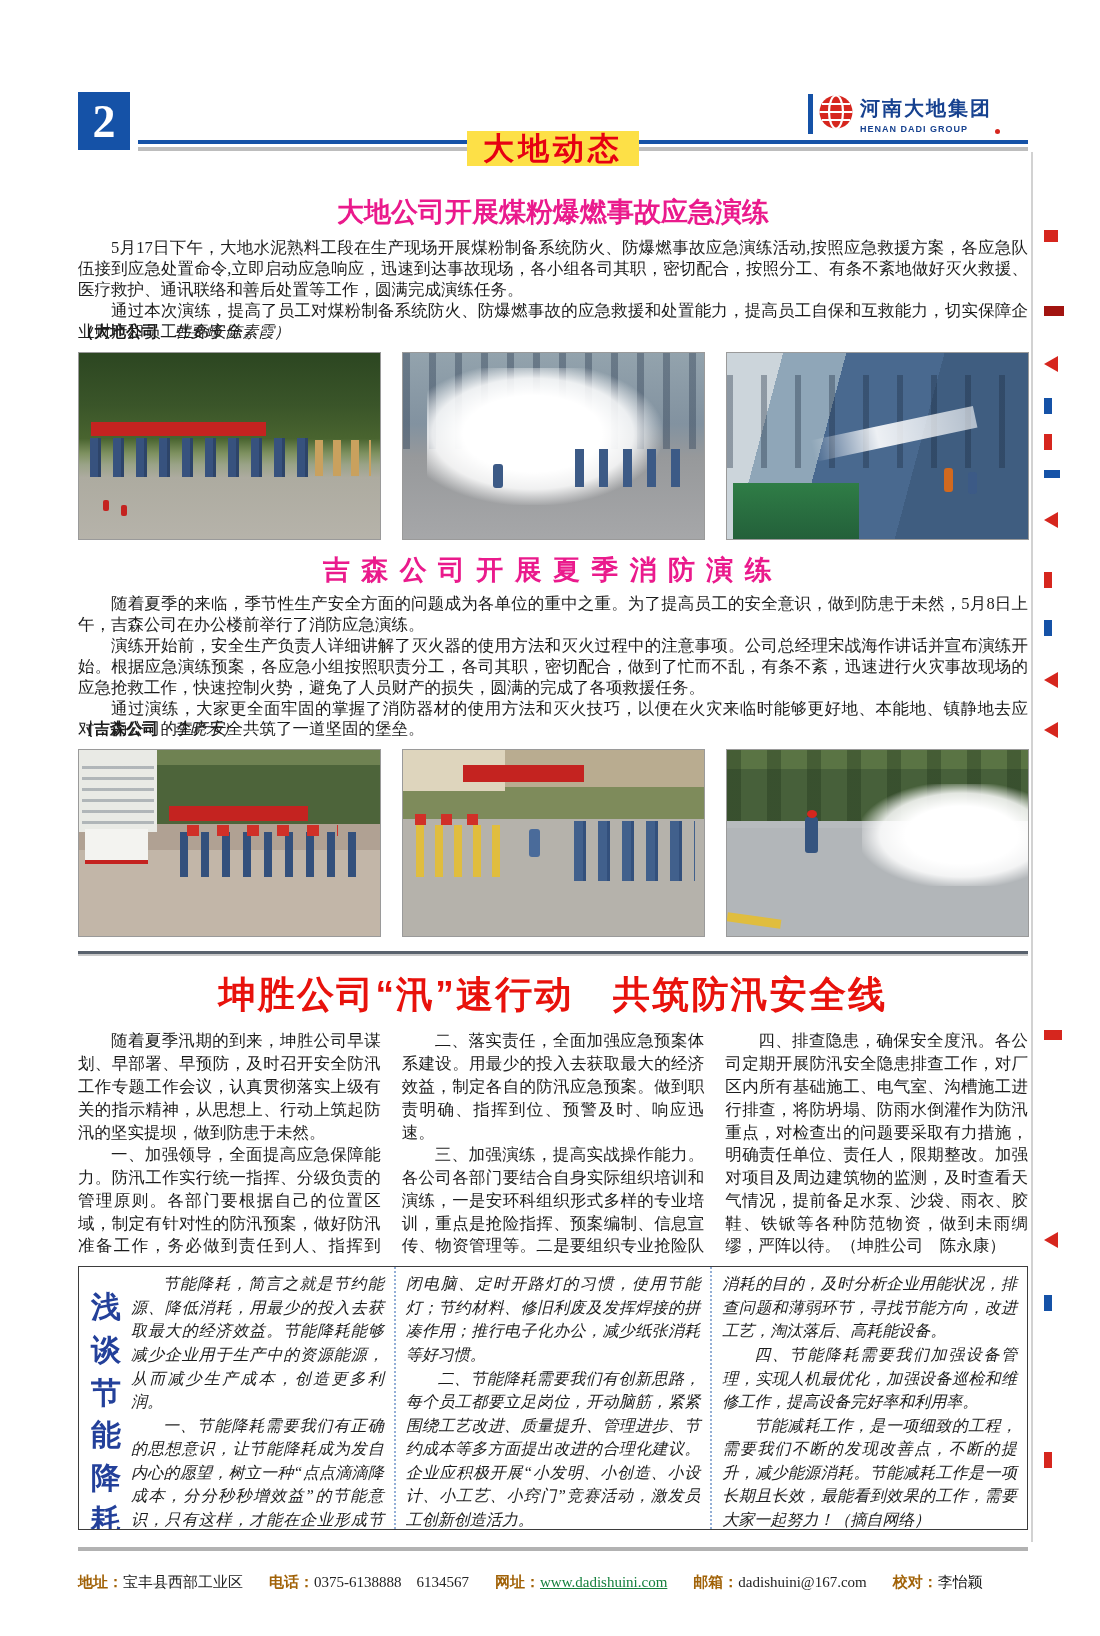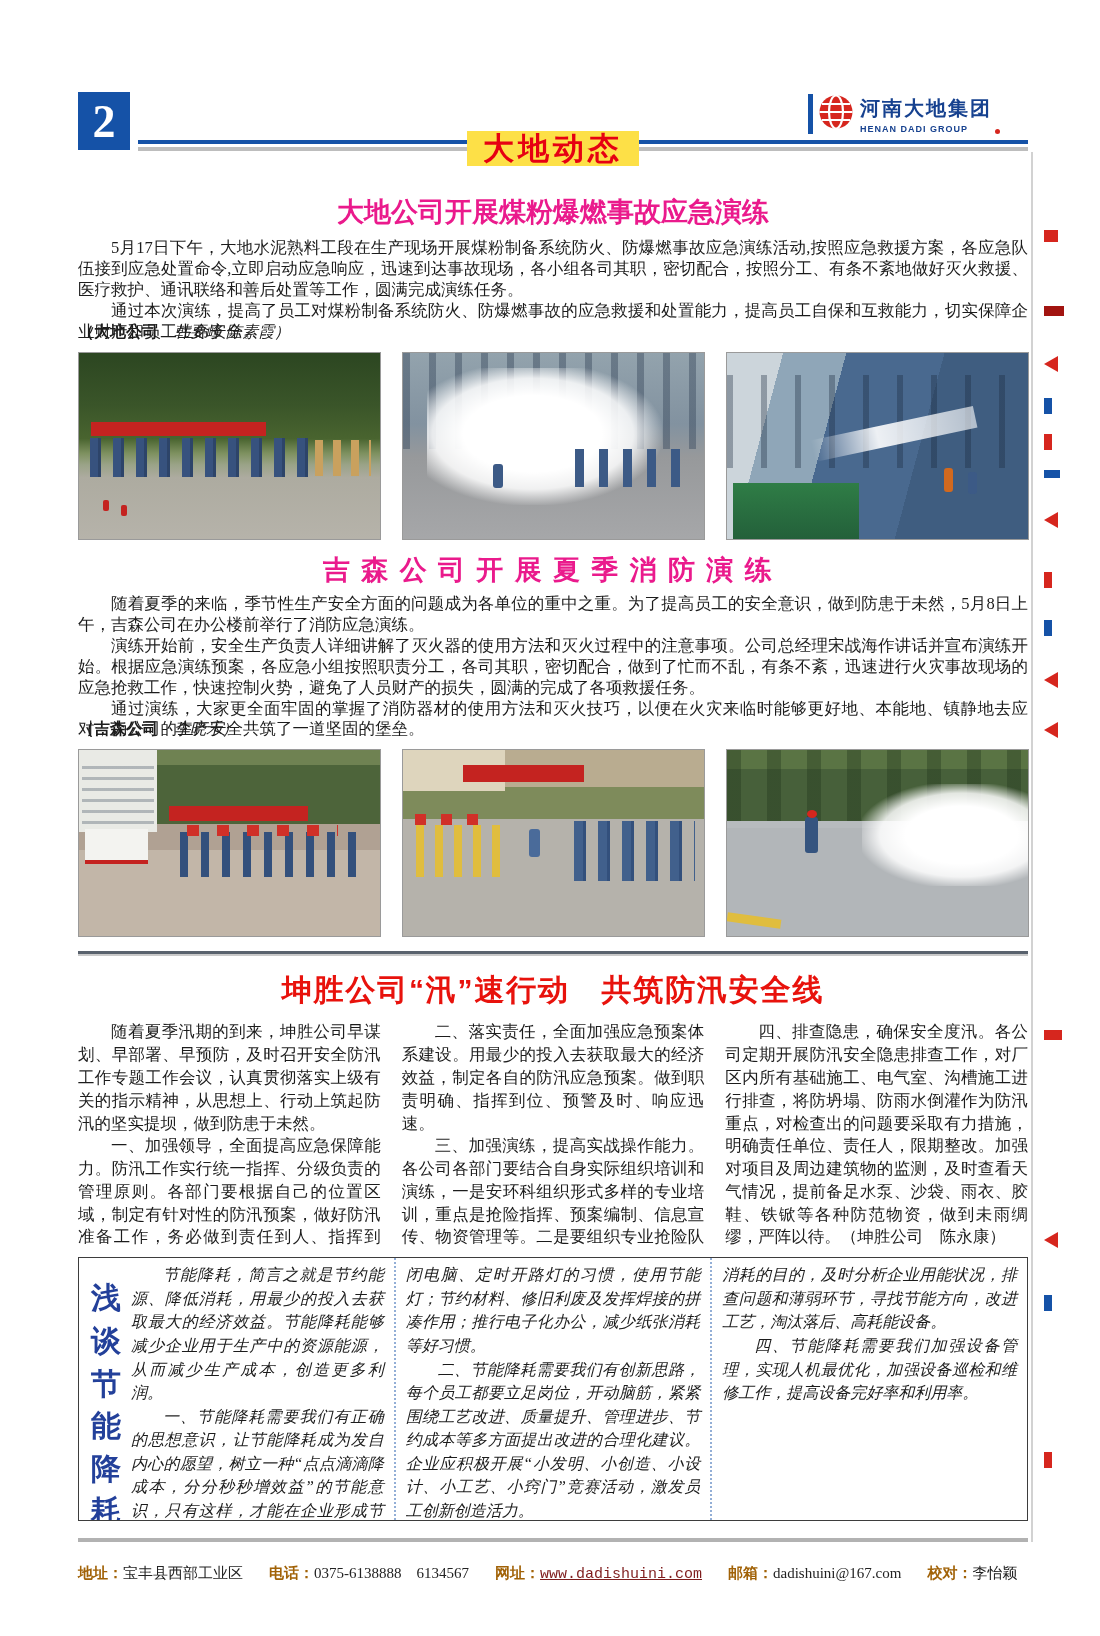--- a/index.html
+++ b/index.html
@@ -23,21 +23,21 @@
   .logo-txt{margin-left:6px;line-height:1.05;position:relative;}
   .logo-cn{font:bold 20px "Liberation Sans","DejaVu Sans",sans-serif;color:#16418f;letter-spacing:2px;}
   .logo-en{font:bold 9px "Liberation Sans","DejaVu Sans",sans-serif;color:#16418f;letter-spacing:1px;margin-top:2px;}
   .logo-dot{position:absolute;right:-8px;bottom:0;width:5px;height:5px;background:#d6261e;border-radius:50%;}
 
   
   .headline{width:100%;text-align:center;font-family:"Liberation Sans","DejaVu Sans",sans-serif;font-weight:bold;}
   .h-pink{color:#ea1a8c;}
   .h1a{font-size:27px;margin:26px 0 8px;}
   .h2a{font-size:27px;letter-spacing:0.42em;margin:12px 0 6px;}
-  .h3a{color:#e8120c;font-size:30px;letter-spacing:0.06em;margin:16px 0 10px;}
+  .h3a{color:#e8120c;font-size:37px;letter-spacing:0.06em;margin:16px 0 10px;}
 
   
   .art-body{font-size:16.5px;line-height:1.27;text-align:justify;}
   .art-body .para{margin:0;text-indent:2em;}
   .byline{height:21px;margin-top:-21px;text-align:left;white-space:nowrap;}
   .by-org{font-family:"Liberation Sans","DejaVu Sans",sans-serif;font-weight:bold;font-size:16px;}
   .by-names{font-style:italic;font-size:16px;}
 
   
   .photo-row{display:flex;gap:21px;margin:9px 0 0;}
@@ -60,21 +60,21 @@
   .essay-text .para.cont{text-indent:0;}
   .v-title{float:left;width:34px;margin:14px 8px 0 0;text-align:center;
       font:bold 30px/1.42 "Liberation Sans","DejaVu Sans",sans-serif;color:#23409a;
       word-break:break-all;font-style:normal;}
 
   
   .foot-rule{height:4px;background:#b2b2b2;margin-top:17px;}
   .foot{margin-top:22px;font-size:15px;display:flex;gap:26px;white-space:nowrap;}
   .f-label{font-family:"Liberation Sans","DejaVu Sans",sans-serif;font-weight:bold;color:#a16207;}
   .f-val{color:#222;}
-  .f-link{color:#7f1d1d;text-decoration:underline;font-family:Liberation Mono, monospace;}
+  .f-link{color:#15803d;text-decoration:underline;}
 
   
   .edge-line{position:absolute;left:1031px;top:152px;width:2px;height:1390px;background:#d2d2d2;}
   .mark{position:absolute;left:1044px;}
   .mk-red{background:#d6261e;}
   .mk-dkred{background:#a21410;}
   .mk-blue{background:#1552a7;}
   .tri-red{width:0;height:0;background:none;border-top:8px solid transparent;border-bottom:8px solid transparent;border-right:14px solid #d6261e;}
 </style>
 </head>
@@ -206,20 +206,21 @@
     <div class="essay-col">
       <div class="essay-text">
           <p class="para cont">闭电脑、定时开路灯的习惯，使用节能灯；节约材料、修旧利废及发挥焊接的拼凑作用；推行电子化办公，减少纸张消耗等好习惯。</p>
           <p class="para">二、节能降耗需要我们有创新思路，每个员工都要立足岗位，开动脑筋，紧紧围绕工艺改进、质量提升、管理进步、节约成本等多方面提出改进的合理化建议。企业应积极开展“小发明、小创造、小设计、小工艺、小窍门”竞赛活动，激发员工创新创造活力。</p>
         </div>
     </div>
     <div class="essay-col">
       <div class="essay-text">
           <p class="para cont">消耗的目的，及时分析企业用能状况，排查问题和薄弱环节，寻找节能方向，改进工艺，淘汰落后、高耗能设备。</p>
           <p class="para">四、节能降耗需要我们加强设备管理，实现人机最优化，加强设备巡检和维修工作，提高设备完好率和利用率。</p>
+          <p class="para">节能减耗工作，是一项细致的工程，需要我们不断的发现改善点，不断的提升，减少能源消耗。节能减耗工作是一项长期且长效，最能看到效果的工作，需要大家一起努力！（摘自网络）</p>
         </div>
     </div>
   </div>
 
   <div class="foot-rule"></div>
   <div class="foot">
     <span><span class="f-label">地址：</span><span class="f-val">宝丰县西部工业区</span></span>
     <span><span class="f-label">电话：</span><span class="f-val">0375-6138888　6134567</span></span>
     <span><span class="f-label">网址：</span><a href="#" class="f-link">www.dadishuini.com</a></span>
     <span><span class="f-label">邮箱：</span><a href="#" class="f-val" style="text-decoration:none;">dadishuini@167.com</a></span>

